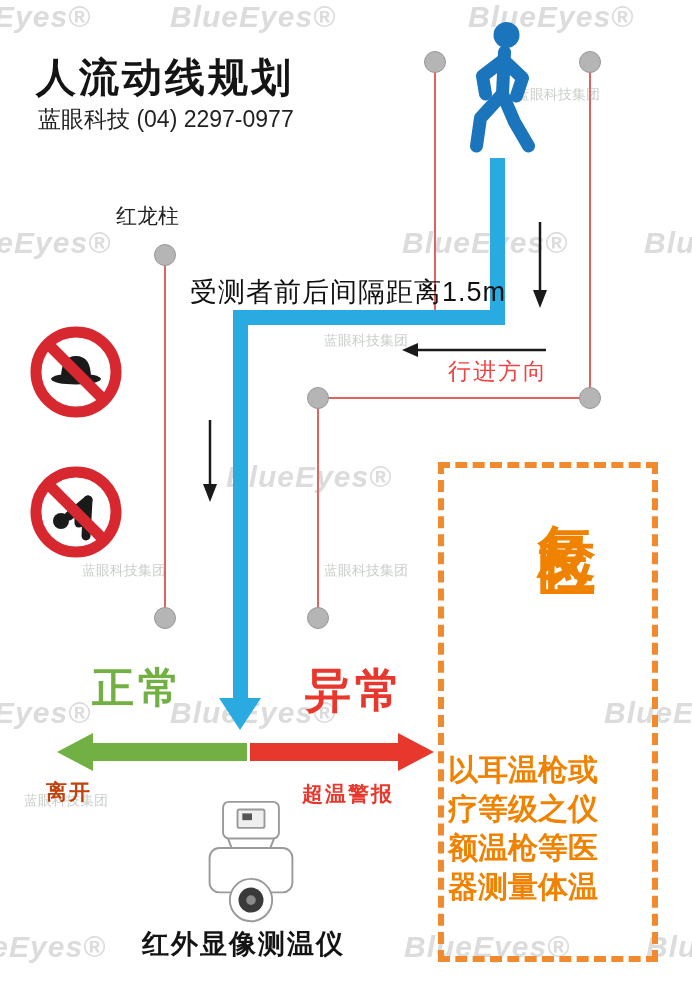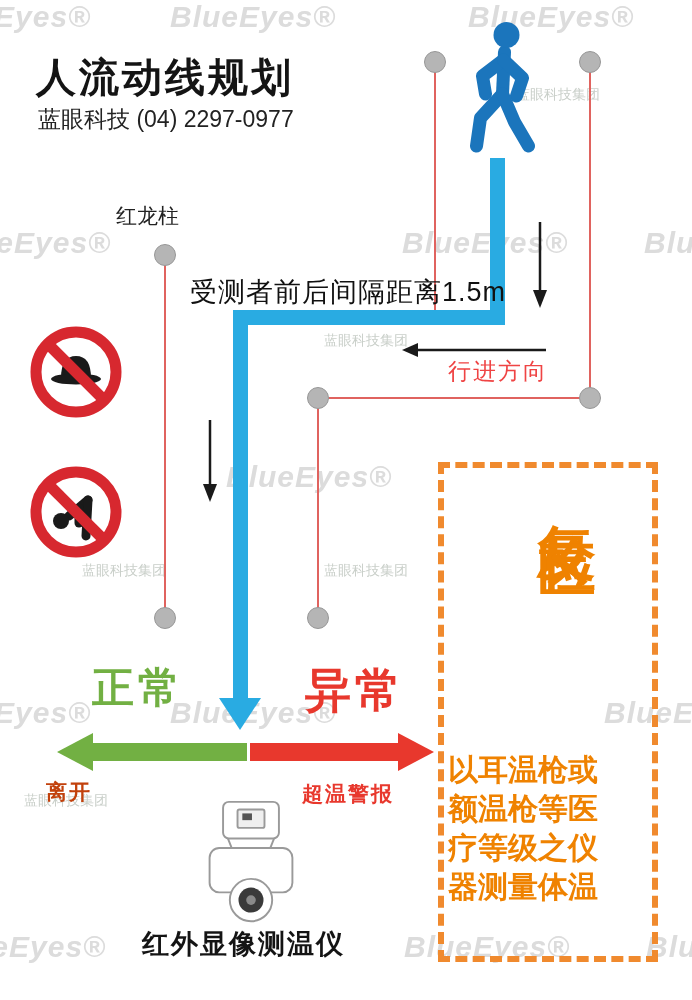--- a/index.html
+++ b/index.html
@@ -189,18 +189,18 @@
       <circle cx="55" cy="106" r="13" fill="#3a3a3a"></circle>
       <circle cx="55" cy="106" r="5" fill="#8a8a8a"></circle>
     </svg>
   </div>
   <div class="lbl lbl-device">红外显像测温仪</div>
 
   <div class="recheck-box"></div>
   <div class="recheck-title">复检区</div>
   <div class="recheck-body">
     <div>以耳温枪或</div>
+    <div>疗等级之仪</div>
     <div>额温枪等医</div>
-    <div>疗等级之仪</div>
     <div>器测量体温</div>
   </div>
 
 </div>
 
 </body></html>

